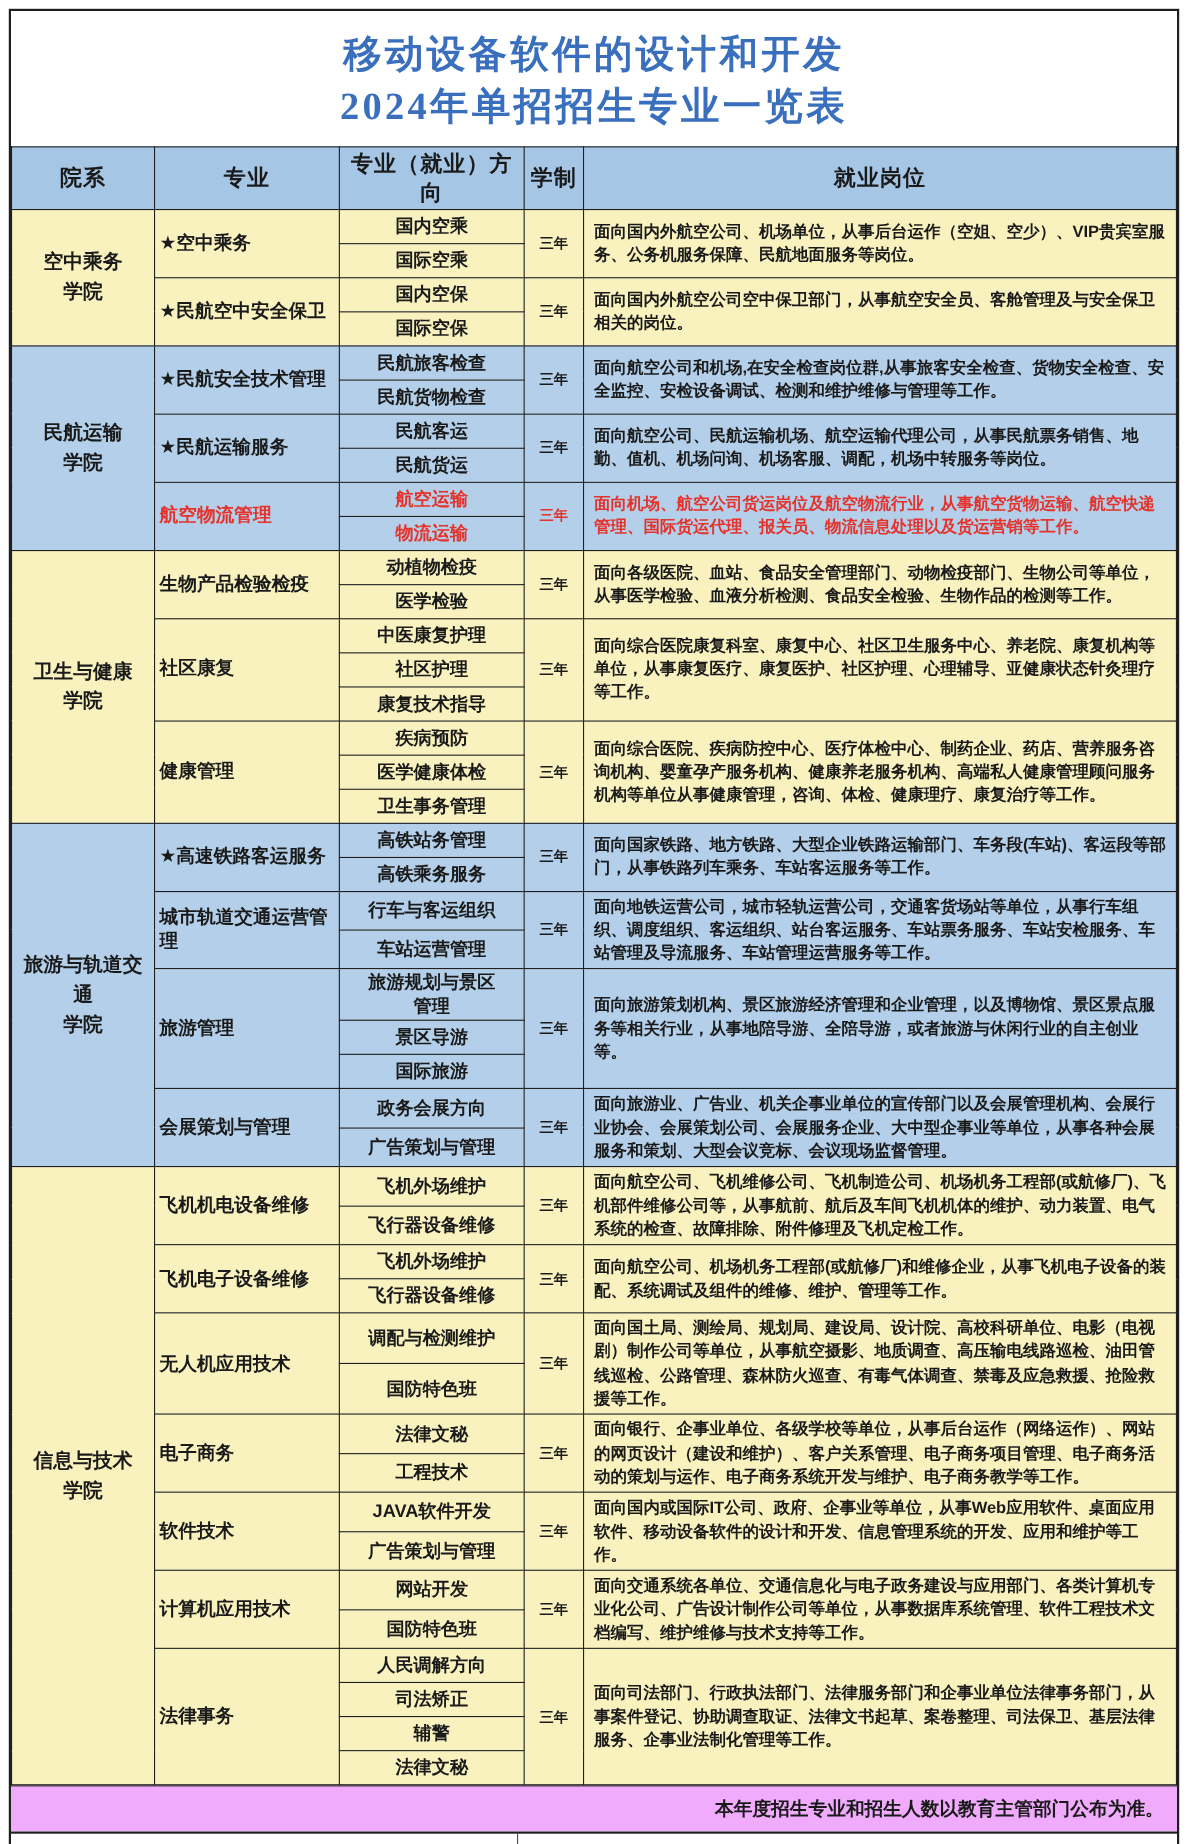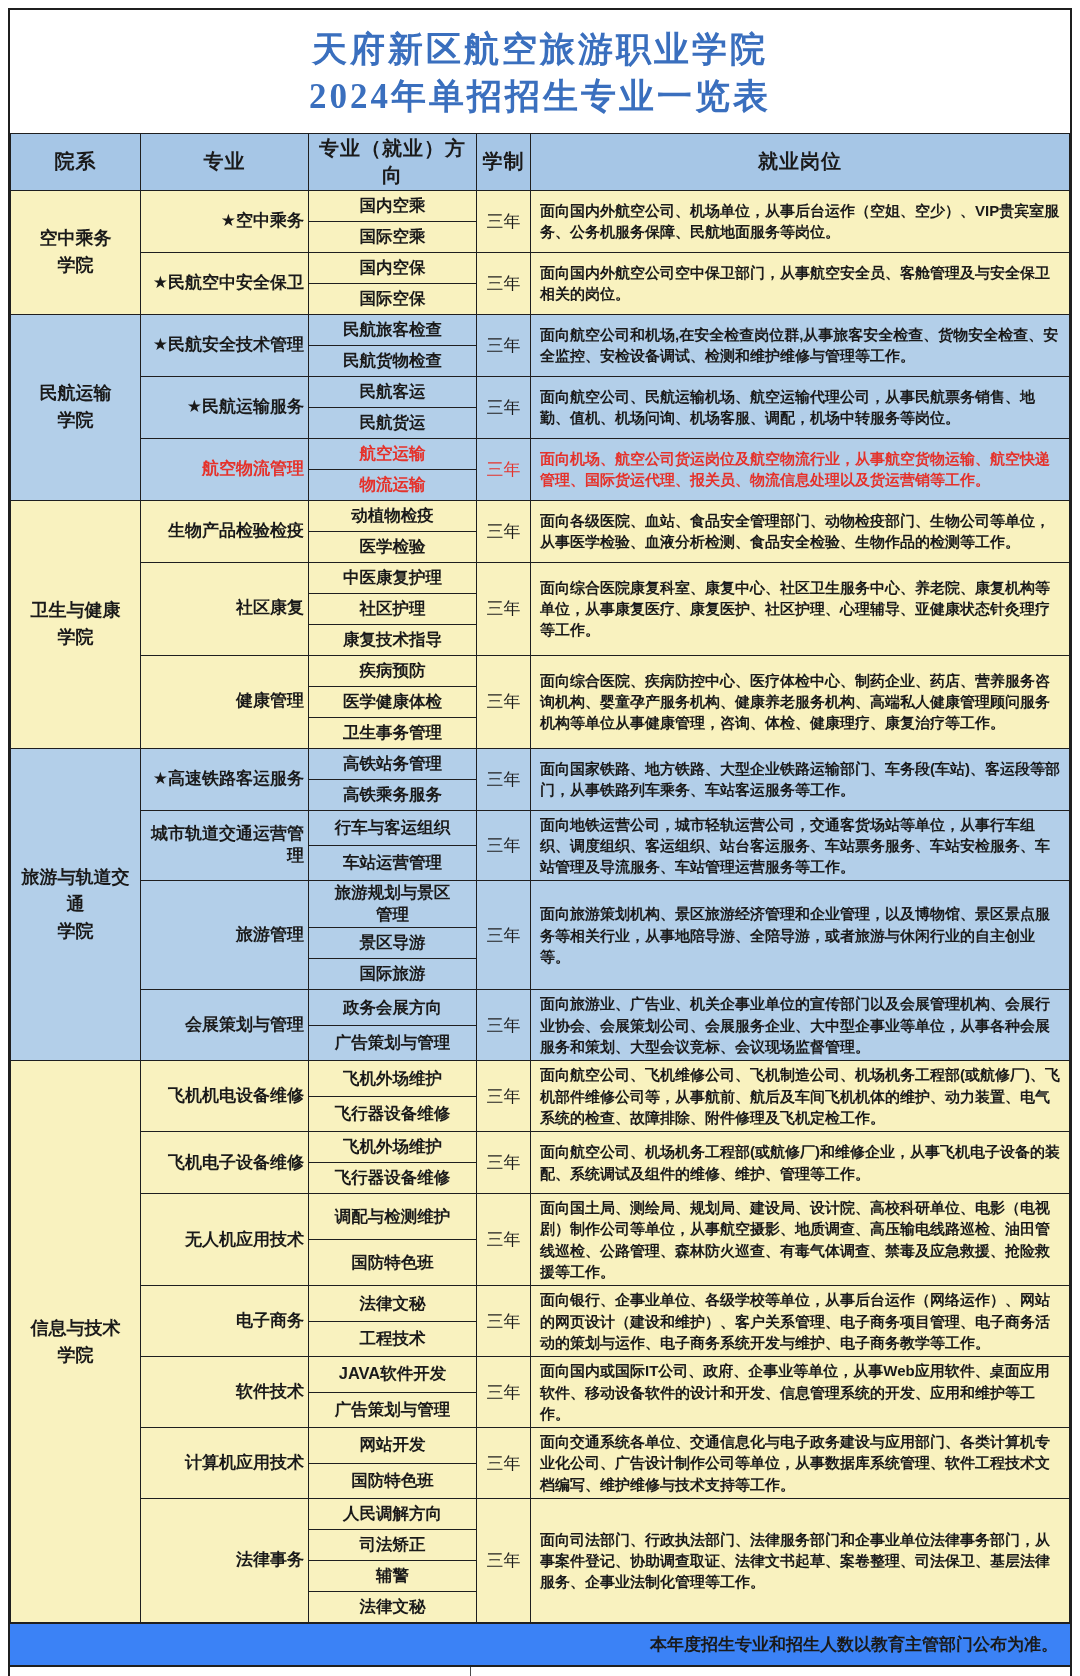--- a/index.html
+++ b/index.html
@@ -11,46 +11,46 @@
   .title-block { text-align:center; padding:16px 0 12px 0; background:#fff; }
   .title-line { font-family:"Liberation Serif","DejaVu Serif",serif; font-weight:700;
                 color:#3a6fbe; font-size:35px; letter-spacing:3px; line-height:1.35; }
 
   
   table.main-table { width:100%; border-collapse:collapse; table-layout:fixed; }
   .main-table th, .main-table td { border:1px solid #1f1f1f; }
   .main-table thead th { background:#a6c6e6; font-size:20px; font-weight:700; height:44px;
                          text-align:center; letter-spacing:1px; }
   td.college  { font-size:18px; font-weight:700; text-align:center; white-space:pre-line; line-height:1.5; padding:2px;margin-top:31px; }
-  td.major    { font-size:17px; font-weight:700; text-align:right; padding:2px 4px; line-height:1.3; }
+  td.major    { font-size:17px; font-weight:700; text-align:left; padding:2px 4px; line-height:1.3; }
   td.direction{ font-size:16.5px; font-weight:600; text-align:center; height:28px; padding:1px 20px; }
-  td.duration { font-size:17px; font-weight:400; text-align:center; padding:1px; }
+  td.duration { font-size:13px; font-weight:700; text-align:center; padding:1px; }
   td.jobs     { font-size:15px; font-weight:600; text-align:left; padding:3px 9px; line-height:1.42; }
   td.yellow { background:#f9f2bf; }
   td.blue   { background:#b3cfe9; }
   td.red    { color:#e5322b; }
 
   
   .note-row { border-top:1px solid #1f1f1f; padding:9px 12px; text-align:right;
-              font-size:17px; font-weight:700; background:#3b82f6; }
+              font-size:17px; font-weight:700; background:#f0abfc; }
 
   
   .bottom { display:flex; border-top:2px solid #1f1f1f; min-height:252px; background:#fff; }
   .bottom-left  { width:460px; box-sizing:border-box; padding:8px 8px 18px 14px; }
   .bottom-right { flex:1; border-left:1.5px solid #4a4a4a; box-sizing:border-box; padding:8px 14px 18px 16px; }
   .foot-line    { font-size:17px; font-weight:600; line-height:1.55; }
 </style>
 </head>
 <body>
 
 <div class="page">
   <div class="frame">
 
     <div class="title-block">
-      <div class="title-line">天府新区航空旅游职业学院</div>
+      <div class="title-line">移动设备软件的设计和开发</div>
       <div class="title-line">2024年单招招生专业一览表</div>
     </div>
 
     <table class="main-table">
       <colgroup>
         <col style="width:130px">
           <col style="width:168px">
           <col style="width:168px">
         <col style="width:54px">
           <col>

